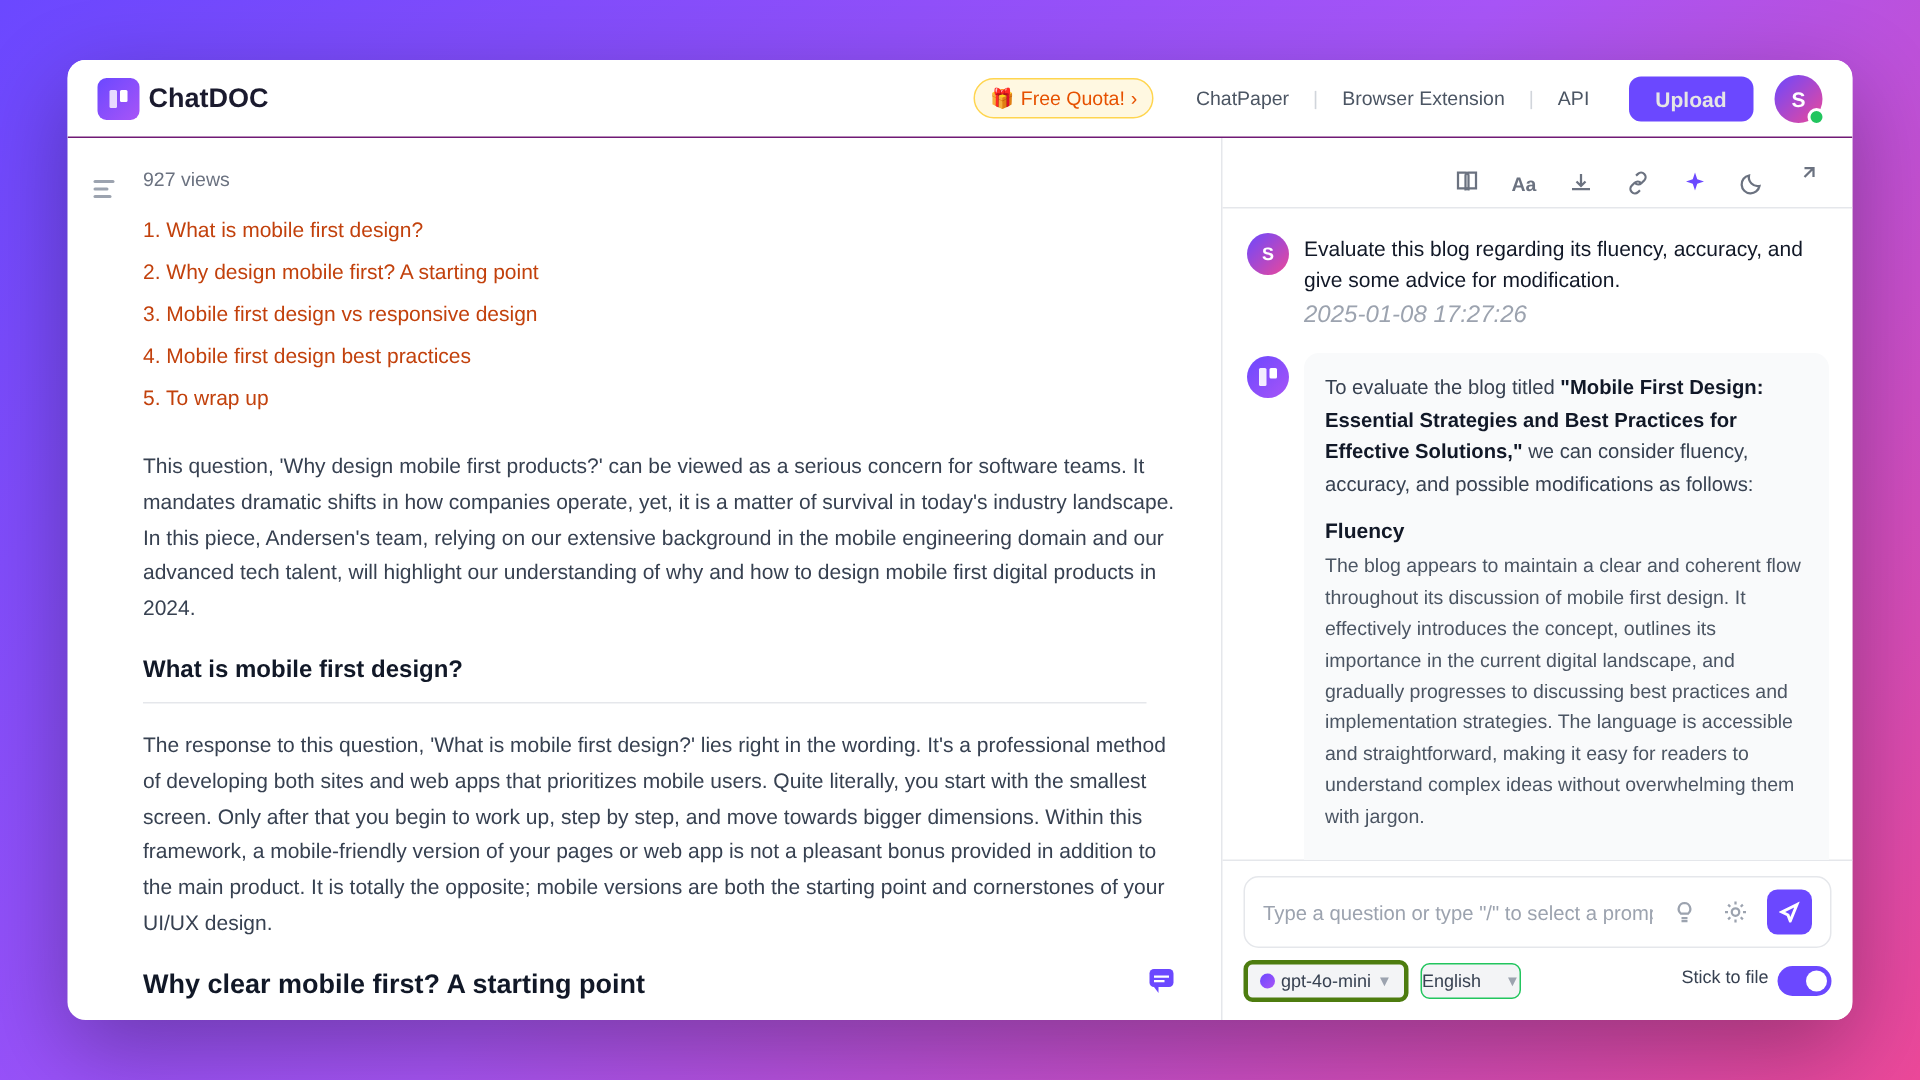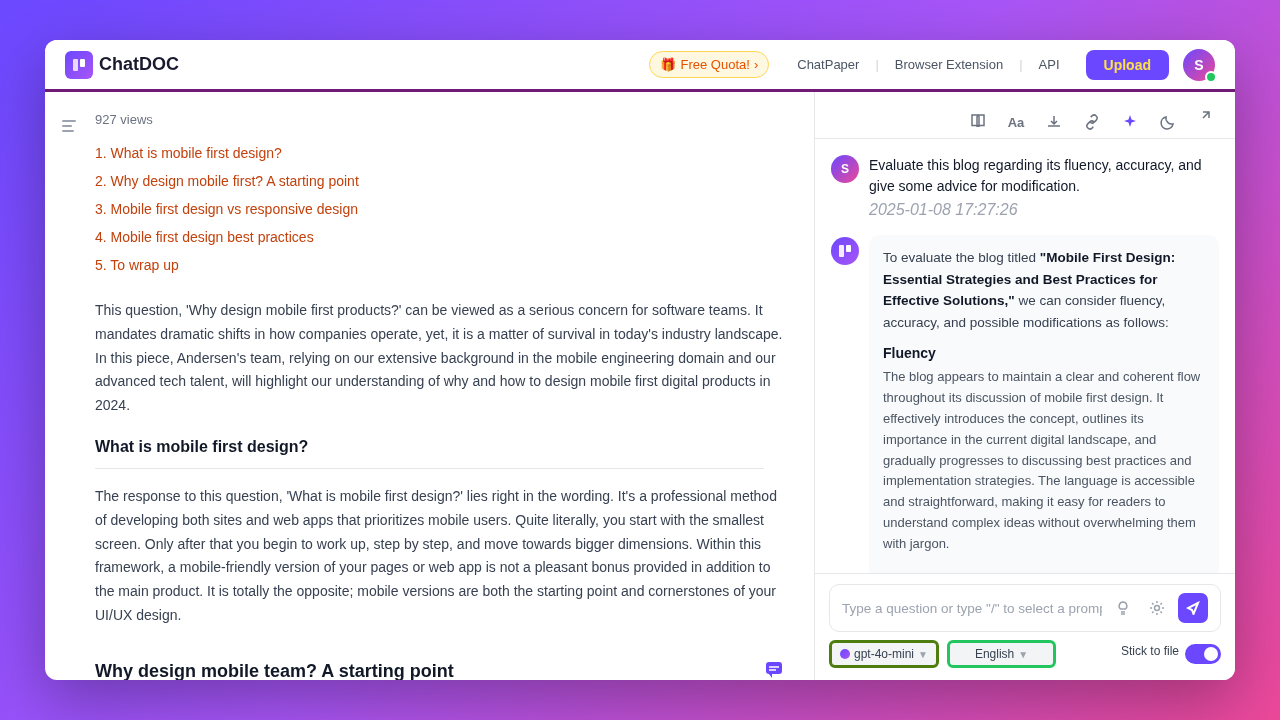--- a/index.html
+++ b/index.html
@@ -22,21 +22,21 @@
       display: flex;
       flex-direction: column;
       box-shadow: 0 20px 60px rgba(0,0,0,0.3);
     }
     
     .header {
       display: flex;
       align-items: center;
       padding: 0 20px;
       height: 52px;
-      border-bottom: 3px solid #701a75;
+      border-bottom: 1px solid #701a75;
       background: #fff;
       flex-shrink: 0;
     }
     .logo {
       display: flex;
       align-items: center;
       gap: 6px;
       font-weight: 700;
       font-size: 18px;
       color: #1a1a2e;
@@ -79,21 +79,21 @@
       text-decoration: none;
     }
     .header-separator {
       color: #d1d5db;
       font-size: 13px;
     }
     .upload-btn {
       margin-left: 10px;
       padding: 7px 18px;
       background: #6b48ff;
-      color: #fde047;
+      color: #e5e5e5;
       border: none;
       border-radius: 8px;
       font-size: 14px;
       font-weight: 600;
       cursor: pointer;
     }
     .avatar {
       width: 32px;
       height: 32px;
       border-radius: 50%;
@@ -178,21 +178,21 @@
     }
     .section-divider {
       border: none;
       border-top: 1px solid #e5e7eb;
       margin: 0 20px 16px 20px;
     }
     .section-body {
       font-size: 14px;
       color: #374151;
       line-height: 1.7;
-      margin-bottom: 32px;
+      margin-bottom: 16px;
       padding-left: 20px;
     }
     .subsection-heading {
       font-size: 18px;
       font-weight: 700;
       color: #111827;
       margin: 16px 0 12px 20px;
       display: flex;
       align-items: center;
       justify-content: space-between;
@@ -385,25 +385,25 @@
     .model-dot {
       width: 10px;
       height: 10px;
       border-radius: 50%;
       background: linear-gradient(135deg, #6b48ff, #a855f7);
     }
     .model-chevron { color: #9ca3af; font-size: 10px; }
     .lang-selector {
       display: flex;
       align-items: center;
-      gap: 4px;
+      gap: 16px;
       background: #f3f4f6;
-      border: 3px solid #22c55e;
+      border: 1px solid #22c55e;
       border-radius: 6px;
-      padding: 4px 25px;
+      padding: 4px 0;
       cursor: pointer;
       font-size: 12px;
       color: #374151;
     }
     .stick-to-file {
       display: flex;
       align-items: flex-start;
       gap: 6px;
       margin-left: auto;
       font-size: 12px;
@@ -487,21 +487,21 @@
         <li><span>5.  To wrap up</span></li>
       </ol>
 
       <p class="body-text">This question, 'Why design mobile first products?' can be viewed as a serious concern for software teams. It mandates dramatic shifts in how companies operate, yet, it is a matter of survival in today's industry landscape. In this piece, Andersen's team, relying on our extensive background in the mobile engineering domain and our advanced tech talent, will highlight our understanding of why and how to design mobile first digital products in 2024.</p>
 
       <h2 class="section-heading">What is mobile first design?</h2>
       <hr class="section-divider">
       <p class="section-body">The response to this question, 'What is mobile first design?' lies right in the wording. It's a professional method of developing both sites and web apps that prioritizes mobile users. Quite literally, you start with the smallest screen. Only after that you begin to work up, step by step, and move towards bigger dimensions. Within this framework, a mobile-friendly version of your pages or web app is not a pleasant bonus provided in addition to the main product. It is totally the opposite; mobile versions are both the starting point and cornerstones of your UI/UX design.</p>
 
       <div class="subsection-heading">
-        <span>Why design mobile team? A starting point</span>
+        <span>Why clear mobile first? A starting point</span>
         <span class="chat-bubble-icon">
           <svg width="20" height="20" viewBox="0 0 20 20" fill="#6b48ff">
             <rect x="2" y="2" width="16" height="12" rx="3"></rect>
             <polygon points="5,14 8,18 8,14"></polygon>
             <line x1="5" y1="7" x2="15" y2="7" stroke="white" stroke-width="1.5"></line>
             <line x1="5" y1="10" x2="12" y2="10" stroke="white" stroke-width="1.5"></line>
           </svg>
         </span>
       </div>
 

